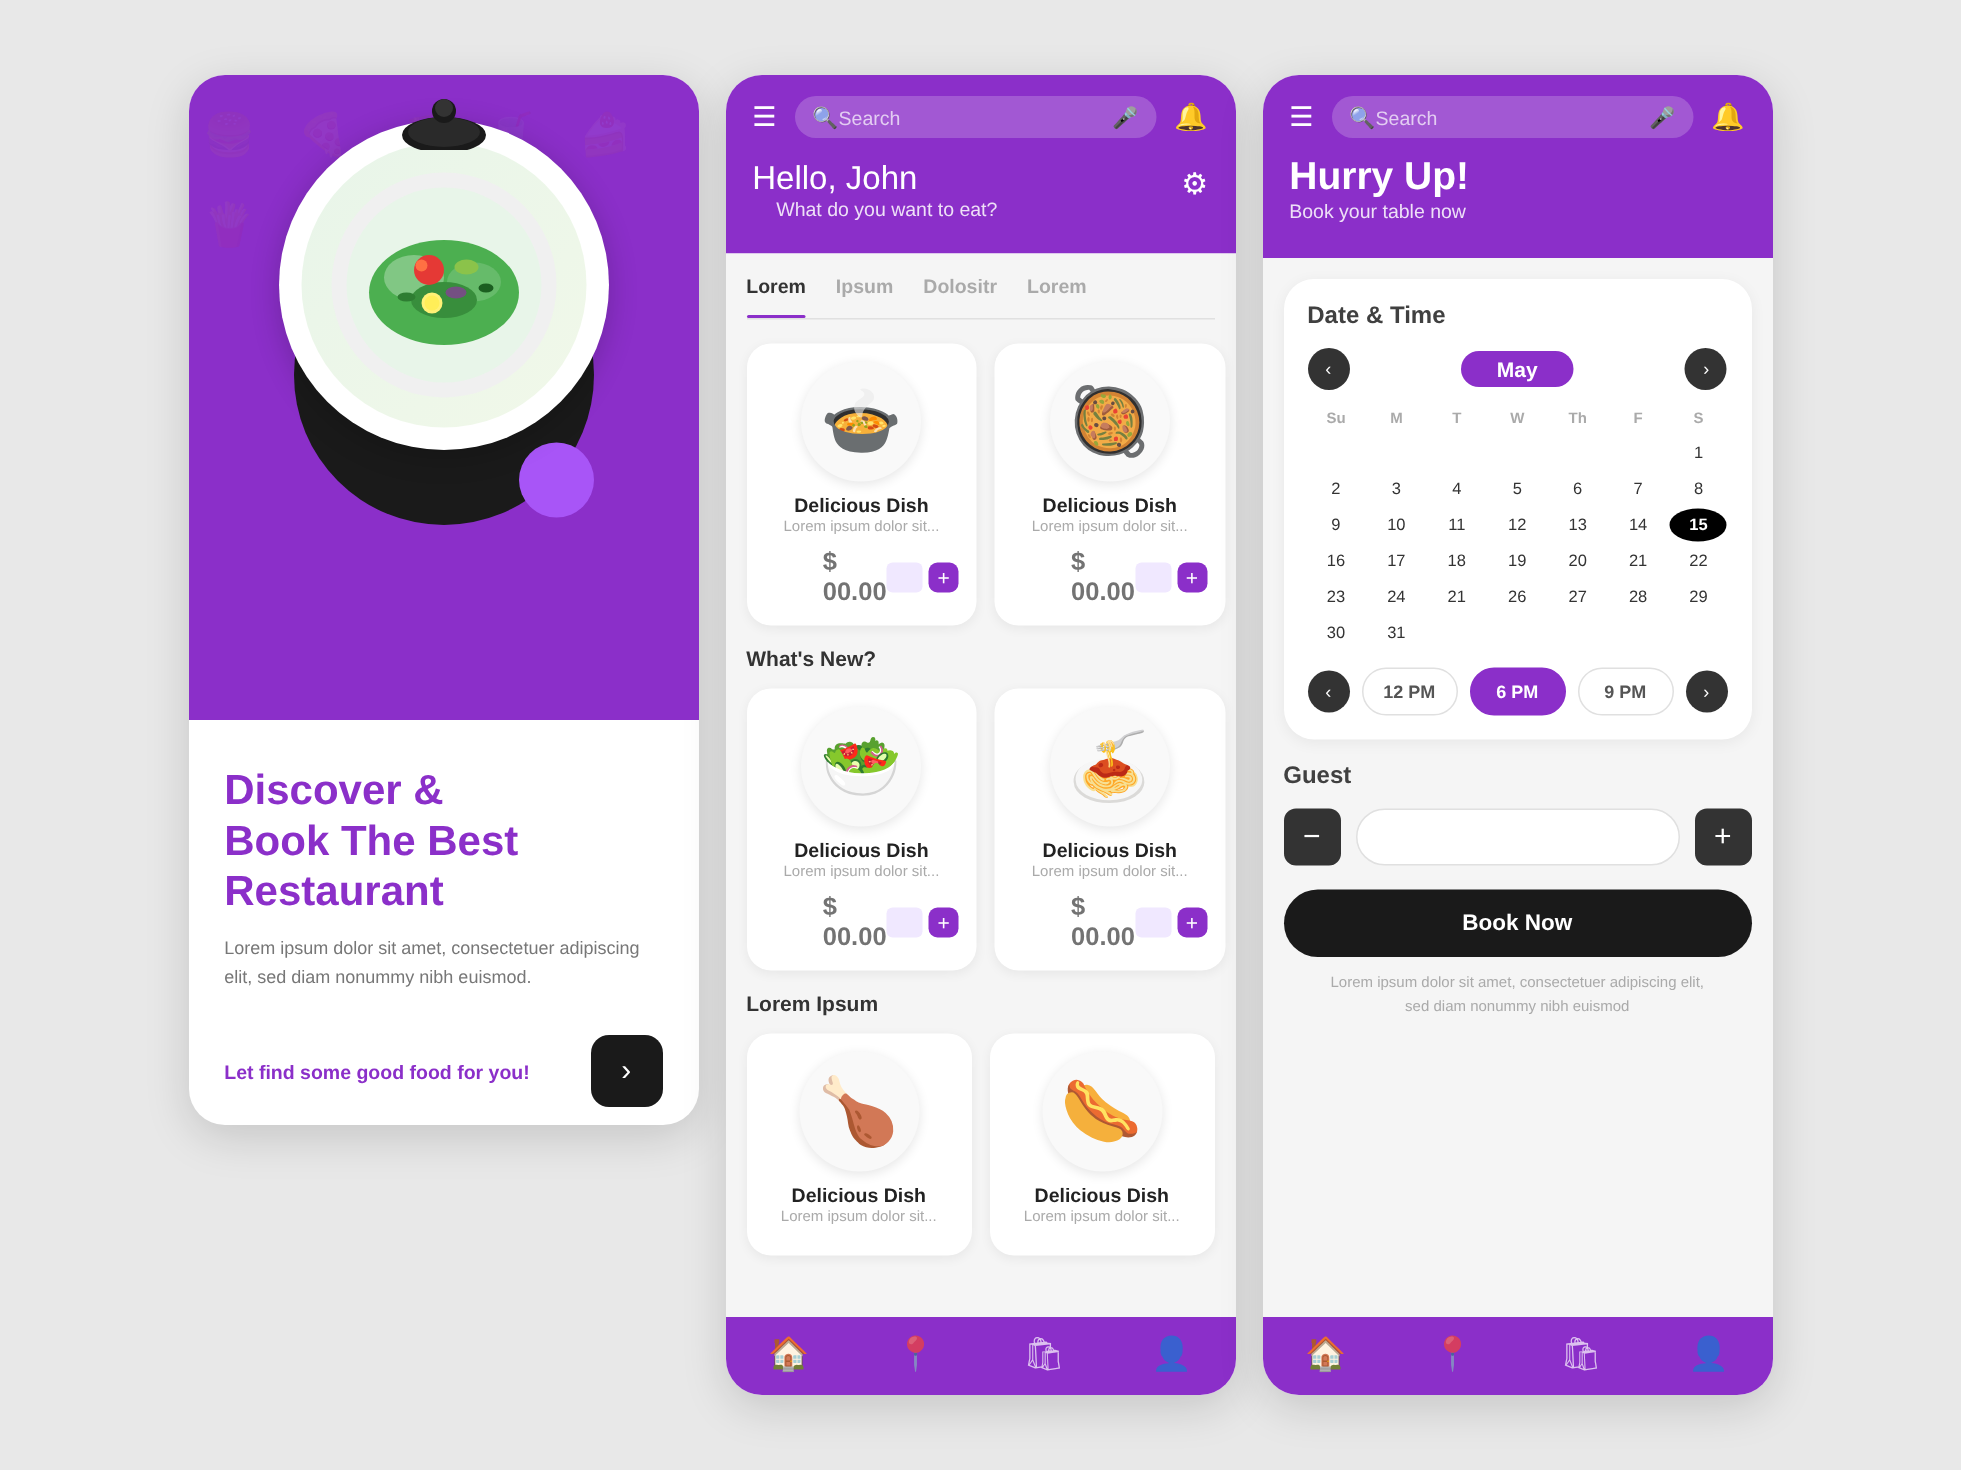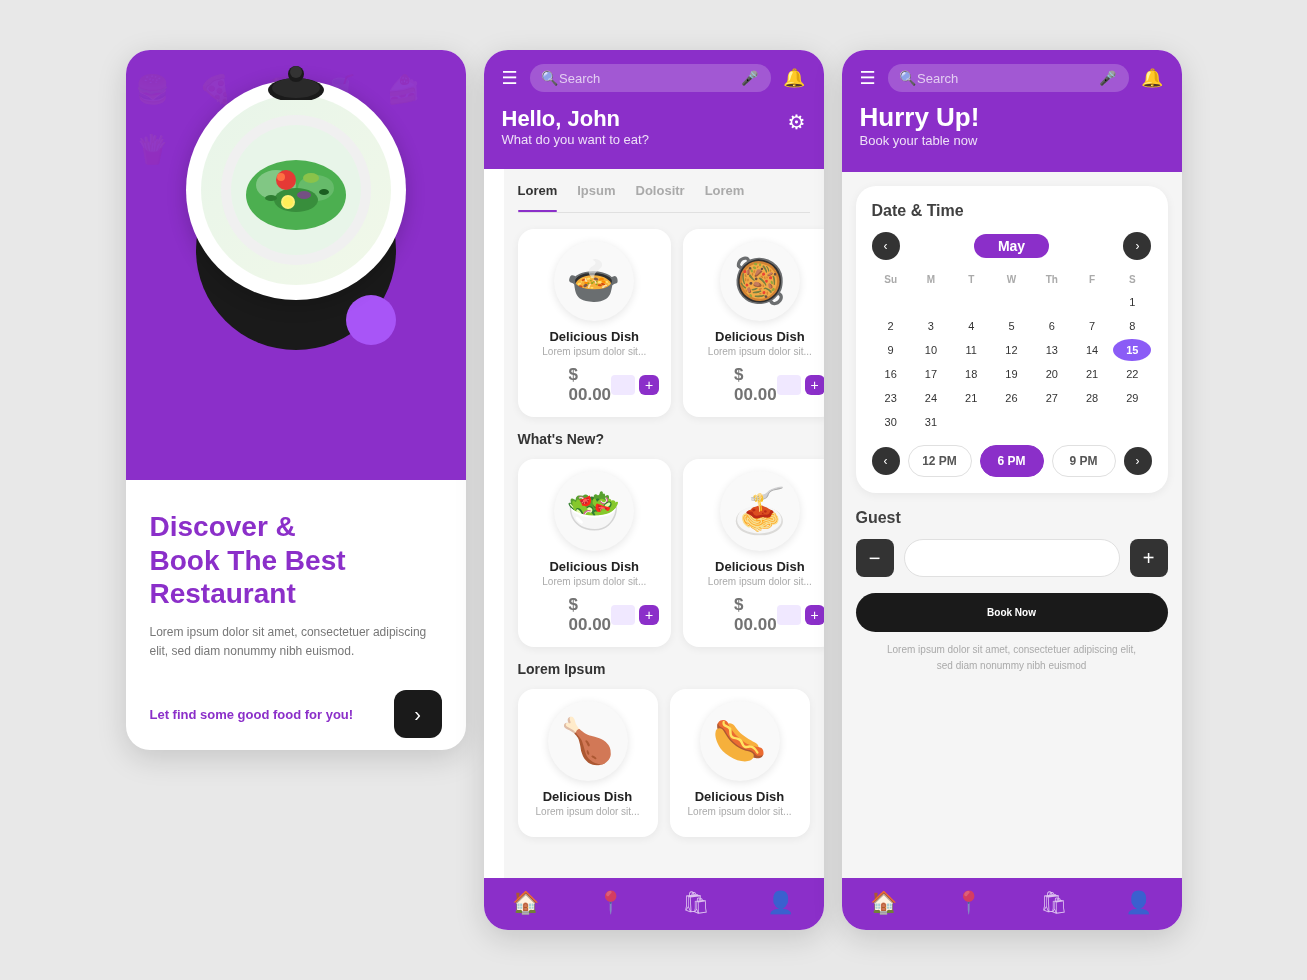--- a/index.html
+++ b/index.html
@@ -203,29 +203,28 @@
     }
     .header-search input::placeholder { color: rgba(255,255,255,0.7); }
     .search-icon-btn, .mic-icon-btn { color: white; font-size: 14px; cursor: pointer; }
     .bell-icon { color: white; font-size: 18px; cursor: pointer; }
     .greeting-row {
       display: flex;
       justify-content: space-between;
       align-items: flex-start;
       padding: 4px 0;
     }
-    .greeting-text h2 { color: white; font-size: 22px; font-weight: 700; }
-    .greeting-text p { color: rgba(255,255,255,0.85); font-size: 13px; }
+    .greeting-text h2 { color: white; font-size: 22px; font-weight: 400; }
+    .greeting-text p { color: rgba(255,255,255,0.85); font-size: 13px; margin-left: 16px; }
     .filter-btn { color: white; font-size: 20px; cursor: pointer; margin-top: 4px; }
     .screen2-content {
       flex: 1;
       background: #f5f5f5;
       padding: 14px;
       overflow-y: auto;
-      margin-left: 20px;
     }
     .category-tabs {
       display: flex;
       gap: 20px;
       margin-bottom: 16px;
       border-bottom: 1px solid #e0e0e0;
       padding-bottom: 8px;
     }
     .cat-tab {
       font-size: 13px;
@@ -403,21 +402,21 @@
       padding: 4px 0;
     }
     .cal-day {
       font-size: 11px;
       color: #333;
       padding: 5px 2px;
       border-radius: 50%;
       cursor: pointer;
     }
     .cal-day.today {
-      background: #8b5cf6;
+      background: #000000;
       color: white;
       border-radius: 50%;
       font-weight: 700;
     }
     .cal-day.empty { color: transparent; }
     .time-slots {
       display: flex;
       align-items: center;
       gap: 8px;
       margin-top: 12px;
@@ -477,21 +476,21 @@
       font-size: 13px;
       padding: 0 14px;
     }
     .book-now-btn {
       width: 100%;
       padding: 14px;
       background: #1a1a1a;
       color: white;
       border: none;
       border-radius: 24px;
-      font-size: 10px;
+      font-size: 15px;
       font-weight: 700;
       cursor: pointer;
       margin-bottom: 10px;
     }
     .booking-disclaimer {
       font-size: 10px;
       color: #aaa;
       text-align: center;
       line-height: 1.6;
     }

